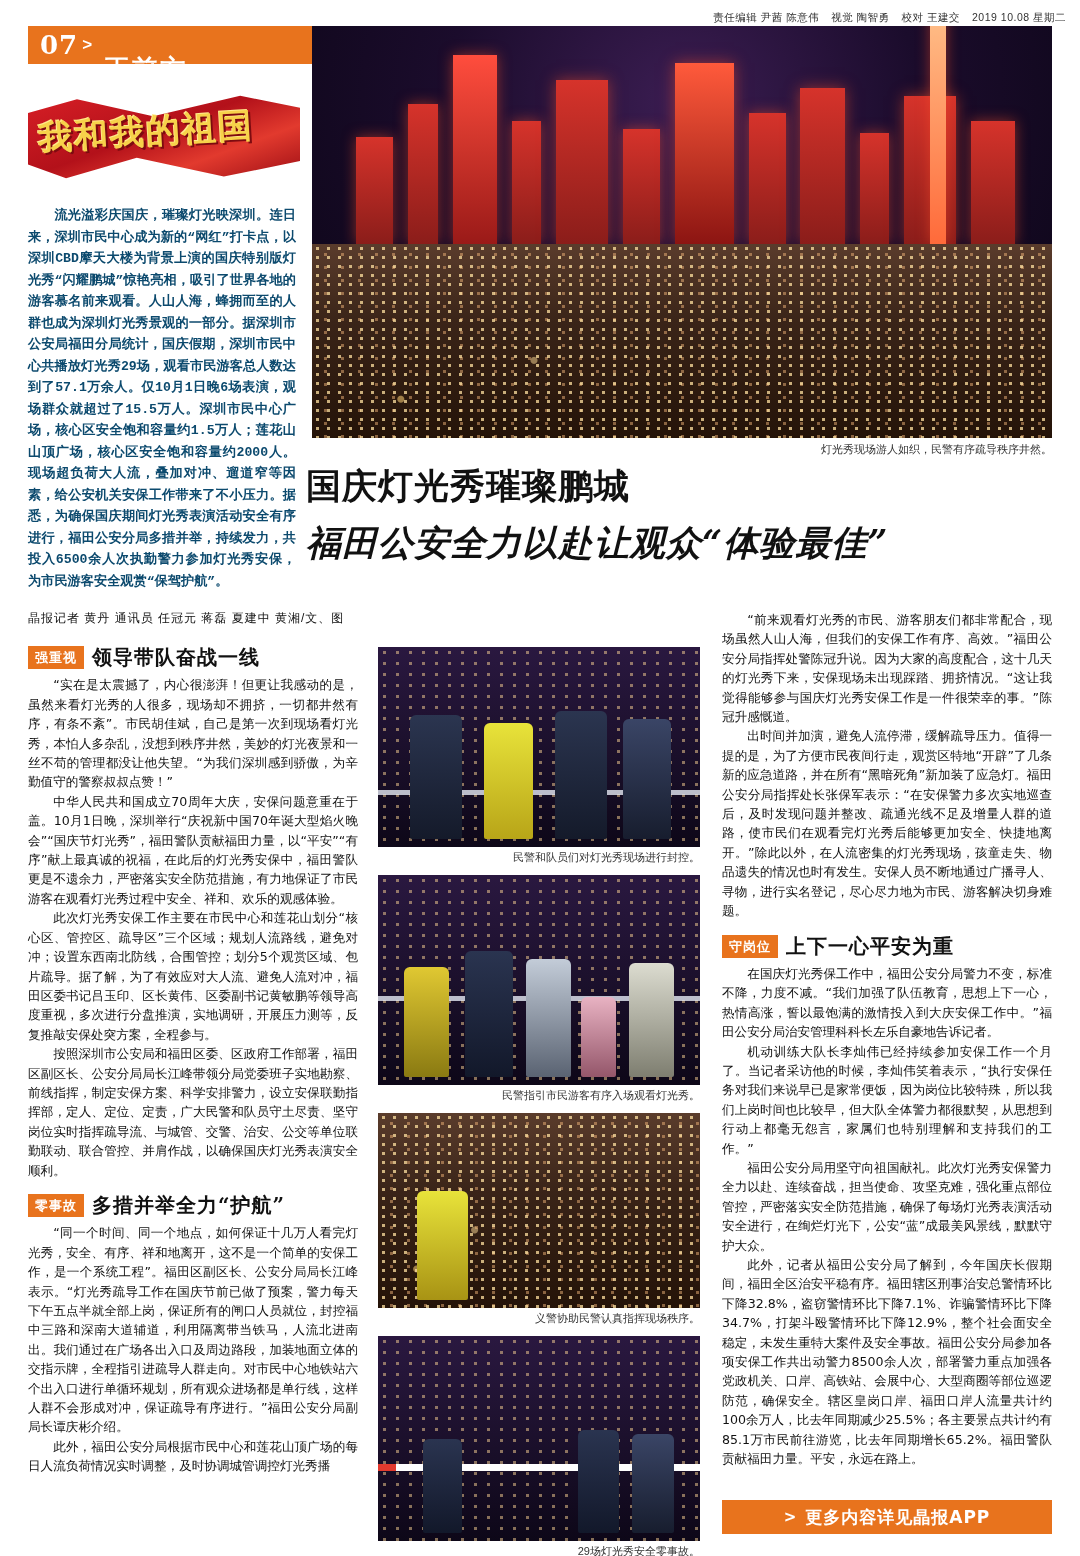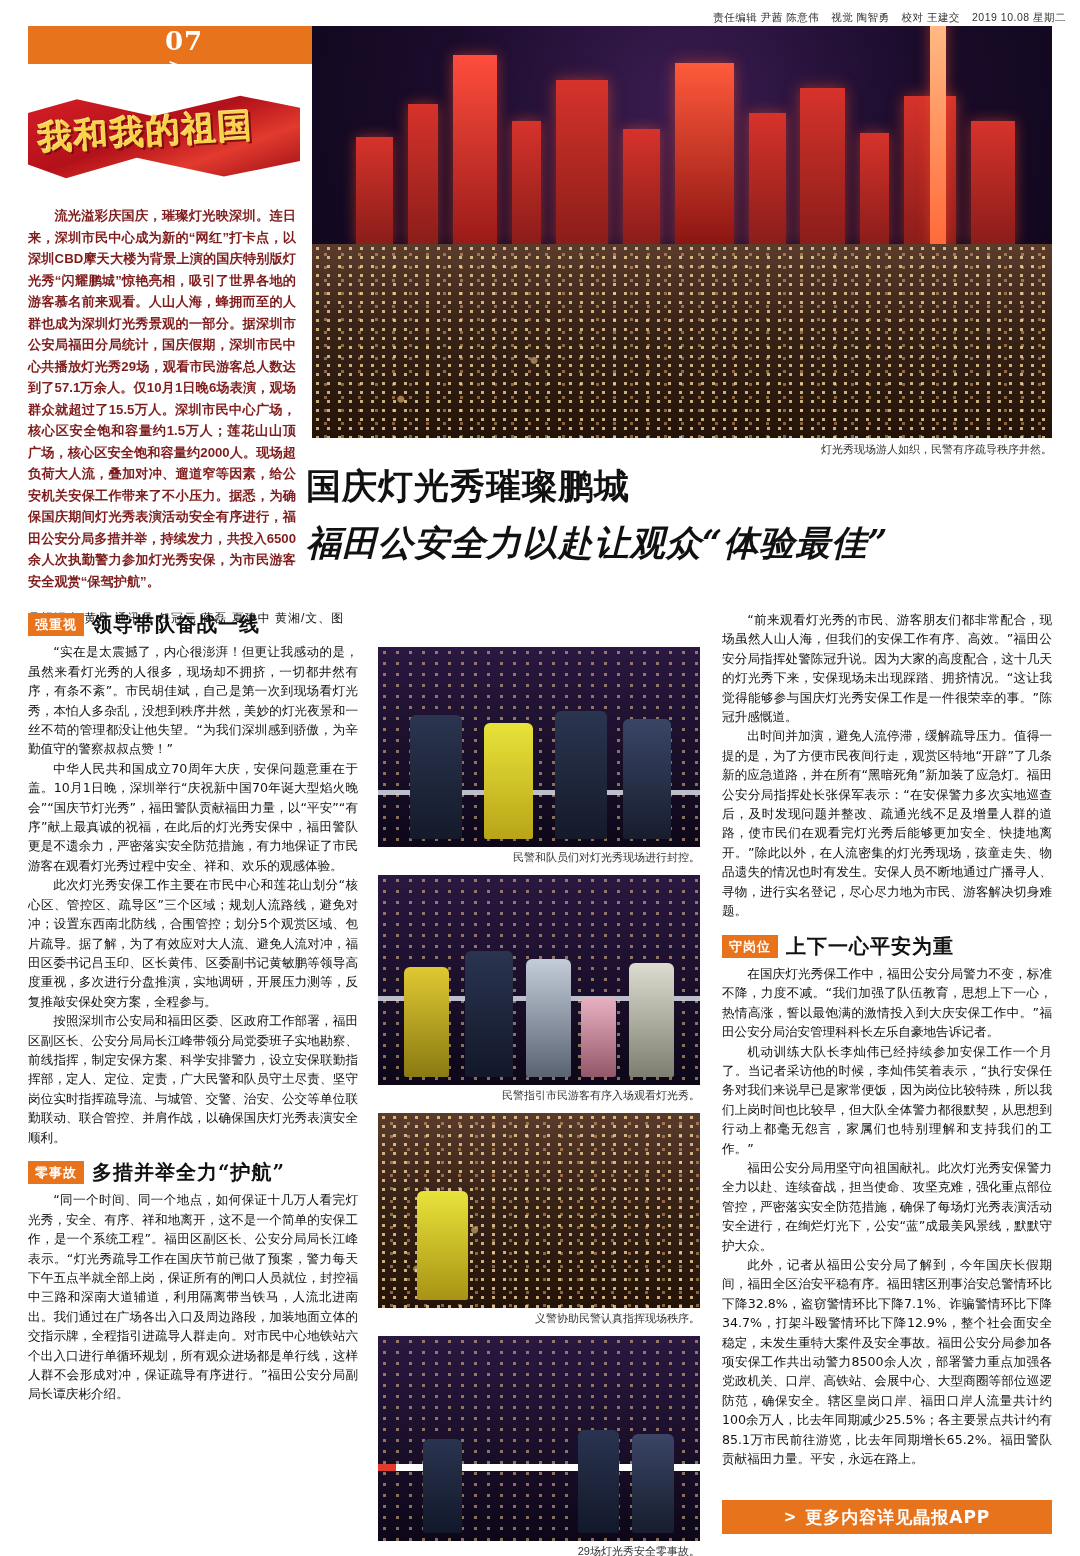--- a/index.html
+++ b/index.html
@@ -31,21 +31,21 @@
     display:flex; align-items:center; justify-content:center;
   }
   .logo-text {
     font-family:"DejaVu Serif", serif;
     font-weight:bold; font-size:19px; color:#111; letter-spacing:2px;
   }
 
   
   .section-bar {
     position:absolute; left:28px; top:26px; width:300px; height:38px;
-    background:#e8731d; display:flex; align-items:center;flex-direction:column;
+    background:#e8731d; display:flex; align-items:center;
   }
   .section-num {
     color:#fff; font-family:"DejaVu Serif", serif; font-weight:bold;
     font-size:26px; padding-left:12px; letter-spacing:1px;
   }
   .section-arrow { color:#fff; font-size:17px; padding:0 12px 0 4px; font-weight:bold;}
   .section-title {
     color:#fff; font-size:25px; font-weight:bold; letter-spacing:3px;
     font-family:"DejaVu Sans", sans-serif;
     margin-top:46px;
@@ -68,23 +68,23 @@
     font-size:34px; font-weight:bold; color:#f7d24a;
     letter-spacing:2px;
     text-shadow: 2px 2px 0 #7d0b10, -1px -1px 0 #ffe98a;
     transform: rotate(-3.5deg);
     white-space:nowrap;
   }
 
   
   .lead-col {
     position:absolute; left:28px; top:205px; width:268px;
-    font-size:13.2px; line-height:21.5px; color:#7f1d1d;
+    font-size:13.2px; line-height:21.5px; color:#0c4a6e;
     text-align:justify; text-justify:inter-ideograph;
-    font-family:Liberation Sans, sans-serif;
+    font-family:Liberation Mono, monospace;
     font-weight:bold;
   }
   .lead-col p { margin:0; text-indent:2em; }
 
   
   .hero-photo {
     position:absolute; left:312px; top:26px; width:740px; height:412px;
     overflow:hidden;
     background: #12081e;
   }
@@ -150,21 +150,21 @@
   }
 
   
   .col {
     position:absolute;
     font-size:12.6px; line-height:19.4px; color:#111;
     text-align:justify; text-justify:inter-ideograph;
     font-family:"DejaVu Sans", sans-serif;
   }
   .col p { margin:0; text-indent:2em; }
-  #col1 { left:28px; top:599px; width:330px; height:900px; }
+  #col1 { left:28px; top:632px; width:330px; height:900px; }
   #col3 { left:722px; top:610px; width:330px; height:890px; }
 
   
   .mid-col { position:absolute; left:378px; top:647px; width:322px; }
   .mid-photo { width:322px; position:relative; overflow:hidden; }
   .mid-cap { font-size:11px; color:#333; text-align:right; margin:3px 0 10px 0; }
 
   .ph1 { height:200px; background:#1b1a2e; }
   .ph2 { height:210px; background:#17142a; }
   .ph3 { height:195px; background:#241a33; }
@@ -253,20 +253,21 @@
     </div>
     <p>“实在是太震撼了，内心很澎湃！但更让我感动的是，虽然来看灯光秀的人很多，现场却不拥挤，一切都井然有序，有条不紊”。市民胡佳斌，自己是第一次到现场看灯光秀，本怕人多杂乱，没想到秩序井然，美妙的灯光夜景和一丝不苟的管理都没让他失望。“为我们深圳感到骄傲，为辛勤值守的警察叔叔点赞！”</p>
     <p>中华人民共和国成立70周年大庆，安保问题意重在于盖。10月1日晚，深圳举行“庆祝新中国70年诞大型焰火晚会”“国庆节灯光秀”，福田警队贡献福田力量，以“平安”“有序”献上最真诚的祝福，在此后的灯光秀安保中，福田警队更是不遗余力，严密落实安全防范措施，有力地保证了市民游客在观看灯光秀过程中安全、祥和、欢乐的观感体验。</p>
     <p>此次灯光秀安保工作主要在市民中心和莲花山划分“核心区、管控区、疏导区”三个区域；规划人流路线，避免对冲；设置东西南北防线，合围管控；划分5个观赏区域、包片疏导。据了解，为了有效应对大人流、避免人流对冲，福田区委书记吕玉印、区长黄伟、区委副书记黄敏鹏等领导高度重视，多次进行分盘推演，实地调研，开展压力测等，反复推敲安保处突方案，全程参与。</p>
     <p>按照深圳市公安局和福田区委、区政府工作部署，福田区副区长、公安分局局长江峰带领分局党委班子实地勘察、前线指挥，制定安保方案、科学安排警力，设立安保联勤指挥部，定人、定位、定责，广大民警和队员守土尽责、坚守岗位实时指挥疏导流、与城管、交警、治安、公交等单位联勤联动、联合管控、并肩作战，以确保国庆灯光秀表演安全顺利。</p>
     <div class="tag-row">
       <span class="tag">零事故</span>
       <span class="tag-title">多措并举全力“护航”</span>
     </div>
     <p>“同一个时间、同一个地点，如何保证十几万人看完灯光秀，安全、有序、祥和地离开，这不是一个简单的安保工作，是一个系统工程”。福田区副区长、公安分局局长江峰表示。“灯光秀疏导工作在国庆节前已做了预案，警力每天下午五点半就全部上岗，保证所有的闸口人员就位，封控福中三路和深南大道辅道，利用隔离带当铁马，人流北进南出。我们通过在广场各出入口及周边路段，加装地面立体的交指示牌，全程指引进疏导人群走向。对市民中心地铁站六个出入口进行单循环规划，所有观众进场都是单行线，这样人群不会形成对冲，保证疏导有序进行。”福田公安分局副局长谭庆彬介绍。</p>
+    <p>此外，福田公安分局根据市民中心和莲花山顶广场的每日人流负荷情况实时调整，及时协调城管调控灯光秀播</p>
   </div>
 
   <div class="mid-col">
 
     <div class="mid-photo ph1">
       <div class="night"></div>
       <div class="fence" style="bottom:26%;"></div>
       <div class="cop" style="left:10%;  width:16%; height:62%; background:linear-gradient(180deg,#2b3550,#141a2a);"></div>
       <div class="cop" style="left:33%;  width:15%; height:58%; background:linear-gradient(180deg,#e8e33a,#b8a518);"></div>
       <div class="cop" style="left:55%;  width:16%; height:64%; background:linear-gradient(180deg,#2b3550,#141a2a);"></div>

